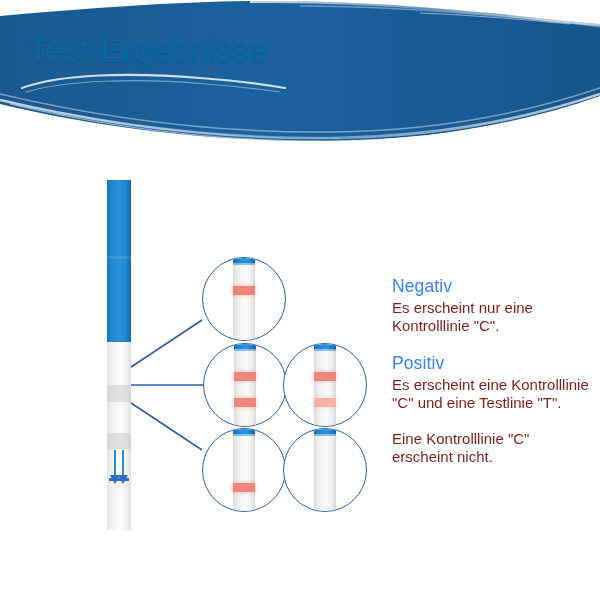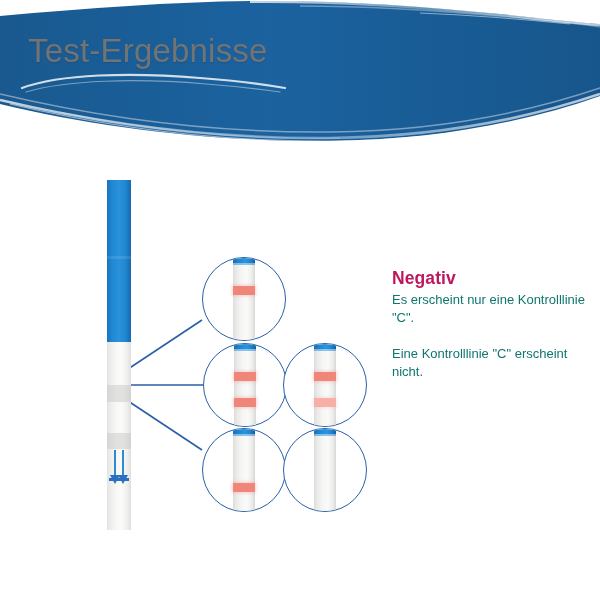--- a/index.html
+++ b/index.html
@@ -36,21 +36,21 @@
   #header-banner svg {
     position: absolute;
     left: 0;
     top: 0;
     display: block;
   }
   #page-title {
     position: absolute;
     left: 28px;
     top: 32px;
-    color: #737373;
+    color: #0369a1;
     font-size: 33px;
     font-weight: 400;
     letter-spacing: 0.2px;
     font-family: "Liberation Sans", sans-serif;
     white-space: nowrap;
     z-index: 5;
     text-shadow: 0 1px 1px rgba(10,50,90,0.22);
   }
 
   
@@ -183,30 +183,30 @@
   
   #legend {
     position: absolute;
     left: 392px;
     top: 115px;
     width: 198px;
   }
   .legend-block { margin-bottom: 19px; }
   .legend-block:last-child { margin-bottom: 0; }
   .legend-title {
-    color: #be185d;
+    color: #3b82f6;
     font-size: 17.5px;
-    font-weight: bold;
-    margin: 8px 0 2px 0;
+    font-weight: normal;
+    margin: 16px 0 2px 0;
     letter-spacing: 0.1px;
     font-family: "Liberation Sans", sans-serif;
   }
   .legend-desc {
-    color: #0f766e;
-    font-size: 13px;
+    color: #7f1d1d;
+    font-size: 15px;
     line-height: 17.5px;
     margin: 0;
     font-family: "Liberation Sans", sans-serif;
   }
 </style>
 </head>
 <body>
 
 <div id="page">
 
@@ -321,20 +321,24 @@
       </div>
     </div>
 
     <div id="legend">
 
       <div class="legend-block">
         <p class="legend-title">Negativ</p>
         <p class="legend-desc">Es erscheint nur eine Kontrolllinie "C".</p>
       </div>
 
+      <div class="legend-block">
+        <p class="legend-title">Positiv</p>
+        <p class="legend-desc">Es erscheint eine Kontrolllinie "C" und eine Testlinie "T".</p>
+      </div>
 
       <div class="legend-block">
         <p class="legend-desc">Eine Kontrolllinie "C" erscheint nicht.</p>
       </div>
 
     </div>
 
   </div>
 </div>
 

